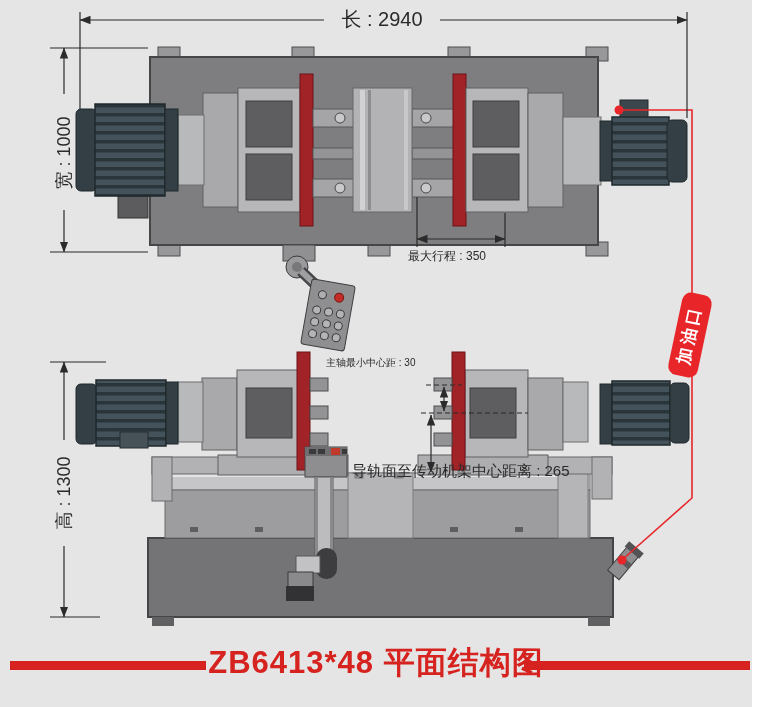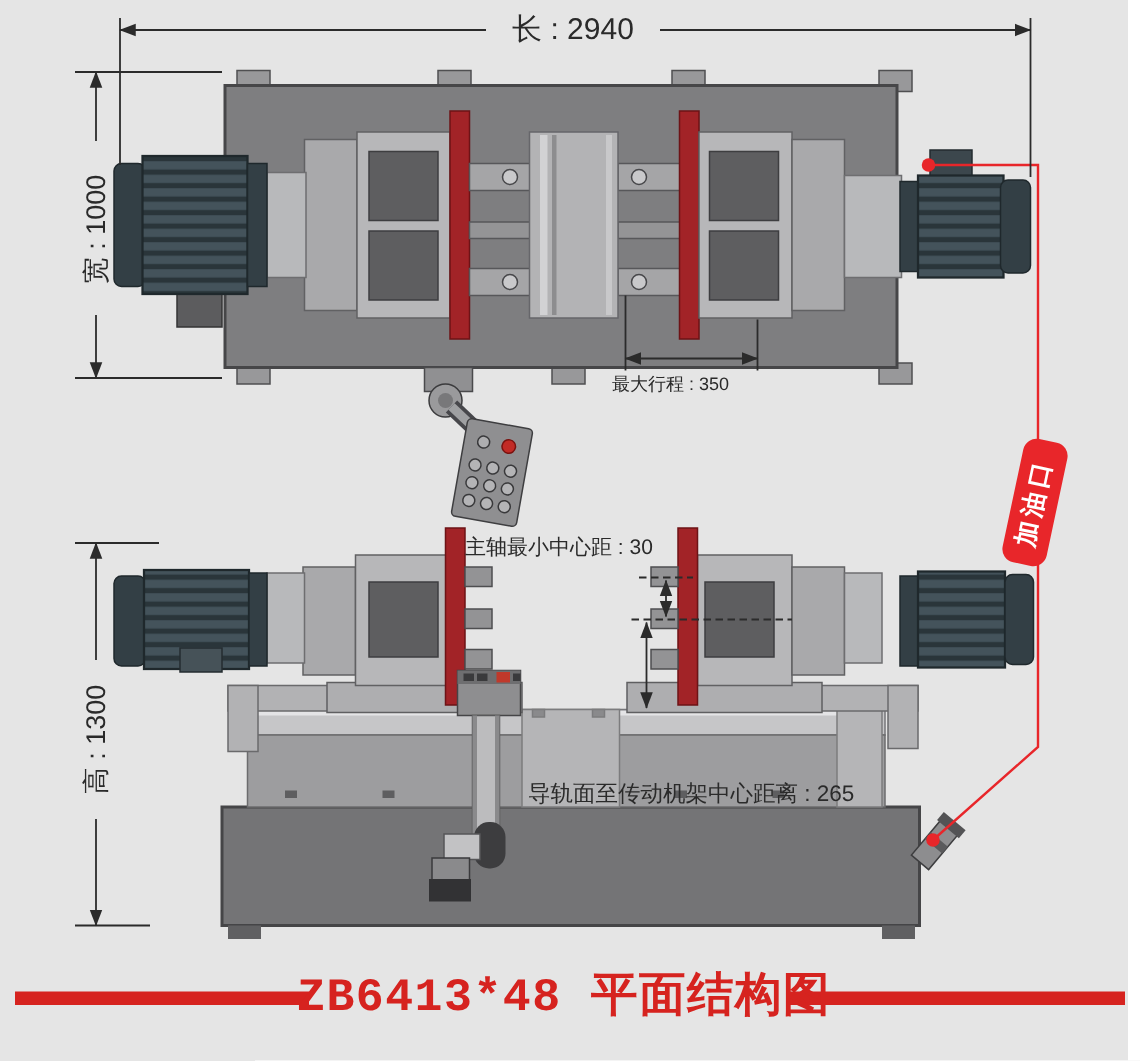--- a/index.html
+++ b/index.html
@@ -8,21 +8,21 @@
   .stage svg{position:absolute;left:0;top:0;}
   .lbl{position:absolute;color:#2a2a2a;white-space:nowrap;}
   .lbl.center{text-align:center;}
   .vlbl{position:absolute;color:#2a2a2a;white-space:nowrap;transform:rotate(-90deg);
         text-align:center;}
   .oil{position:absolute;left:648px;top:320px;width:84px;height:30px;background:#e8262a;
        border-radius:9px;color:#ffffff;font-size:17px;line-height:30px;text-align:center;
        letter-spacing:3px;font-weight:bold;transform:rotate(-78deg);}
   .title-bar{position:absolute;height:9px;background:#d6231f;top:661px;}
   .title-text{position:absolute;left:0;right:0;top:642px;text-align:center;
-              font-family:Liberation Mono, monospace;font-weight:bold;font-size:31px;
+              font-family:Liberation Sans, sans-serif;font-weight:bold;font-size:31px;
               color:#d6231f;letter-spacing:1px;}
 </style>
 </head>
 <body>
 
 <div class="stage">
 
 <svg width="760" height="707" viewBox="0 0 760 707">
   <defs>
     <pattern id="fins" width="8" height="9" patternUnits="userSpaceOnUse">
@@ -248,21 +248,21 @@
     <line x1="421" y1="413" x2="528" y2="413" stroke-dasharray="5 3"></line>
     <line x1="444" y1="387" x2="444" y2="411" marker-start="url(#ahS)" marker-end="url(#ahE)"></line>
     <line x1="431" y1="415" x2="431" y2="472" marker-start="url(#ahS)" marker-end="url(#ahE)"></line>
   </g>
 </svg>
 
   <div class="lbl center" style="left:326px;top:6px;width:112px;font-size:20px;">长 : 2940</div>
   <div class="vlbl" style="left:9px;top:141px;width:110px;font-size:18px;">宽 : 1000</div>
   <div class="vlbl" style="left:9px;top:481px;width:110px;font-size:18px;">高 : 1300</div>
   <div class="lbl" style="left:408px;top:248px;font-size:12px;">最大行程 : 350</div>
-  <div class="lbl" style="left:310px;top:356px;font-size:14px;">主轴最小中心距 : 30</div>
-  <div class="lbl" style="left:352px;top:520px;font-size:15px;">导轨面至传动机架中心距离 : 265</div>
+  <div class="lbl" style="left:310px;top:356px;font-size:10px;padding-left:16px;">主轴最小中心距 : 30</div>
+  <div class="lbl" style="left:352px;top:462px;font-size:15px;">导轨面至传动机架中心距离 : 265</div>
 
   <div class="oil">加油口</div>
 
   <div class="title-bar" style="left:10px;width:196px;"></div>
   <div class="title-bar" style="left:524px;width:226px;"></div>
   <div class="title-text">ZB6413*48 平面结构图</div>
 </div>
 
 </body></html>

